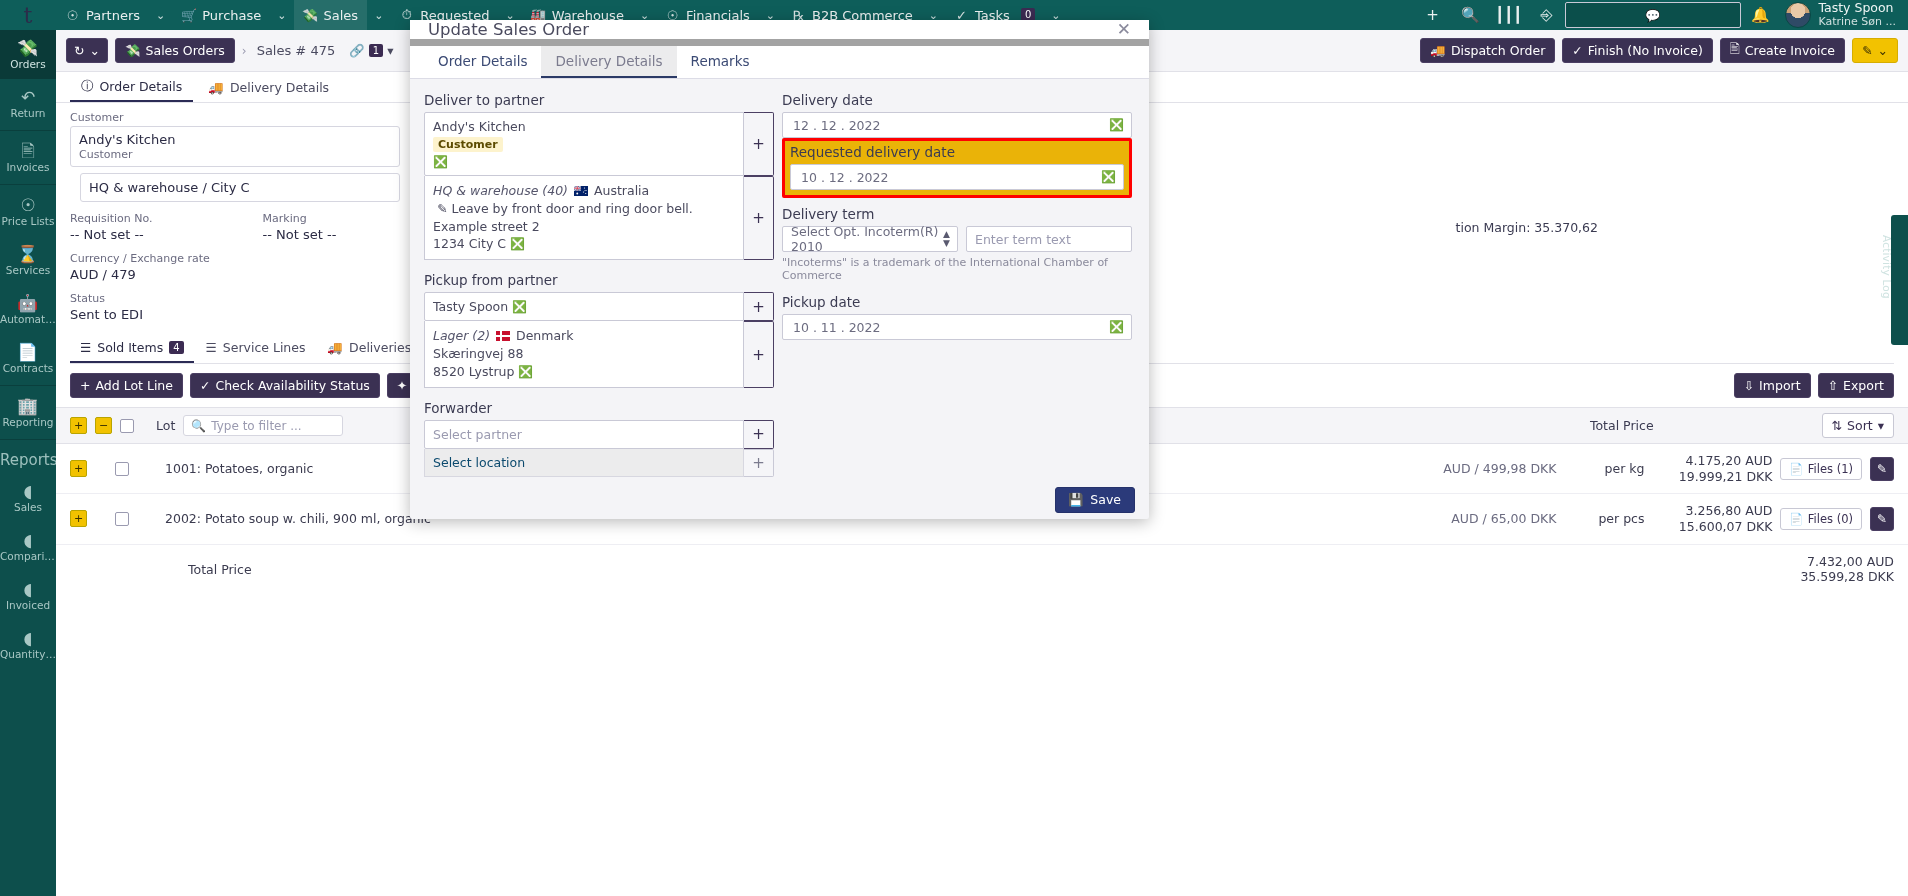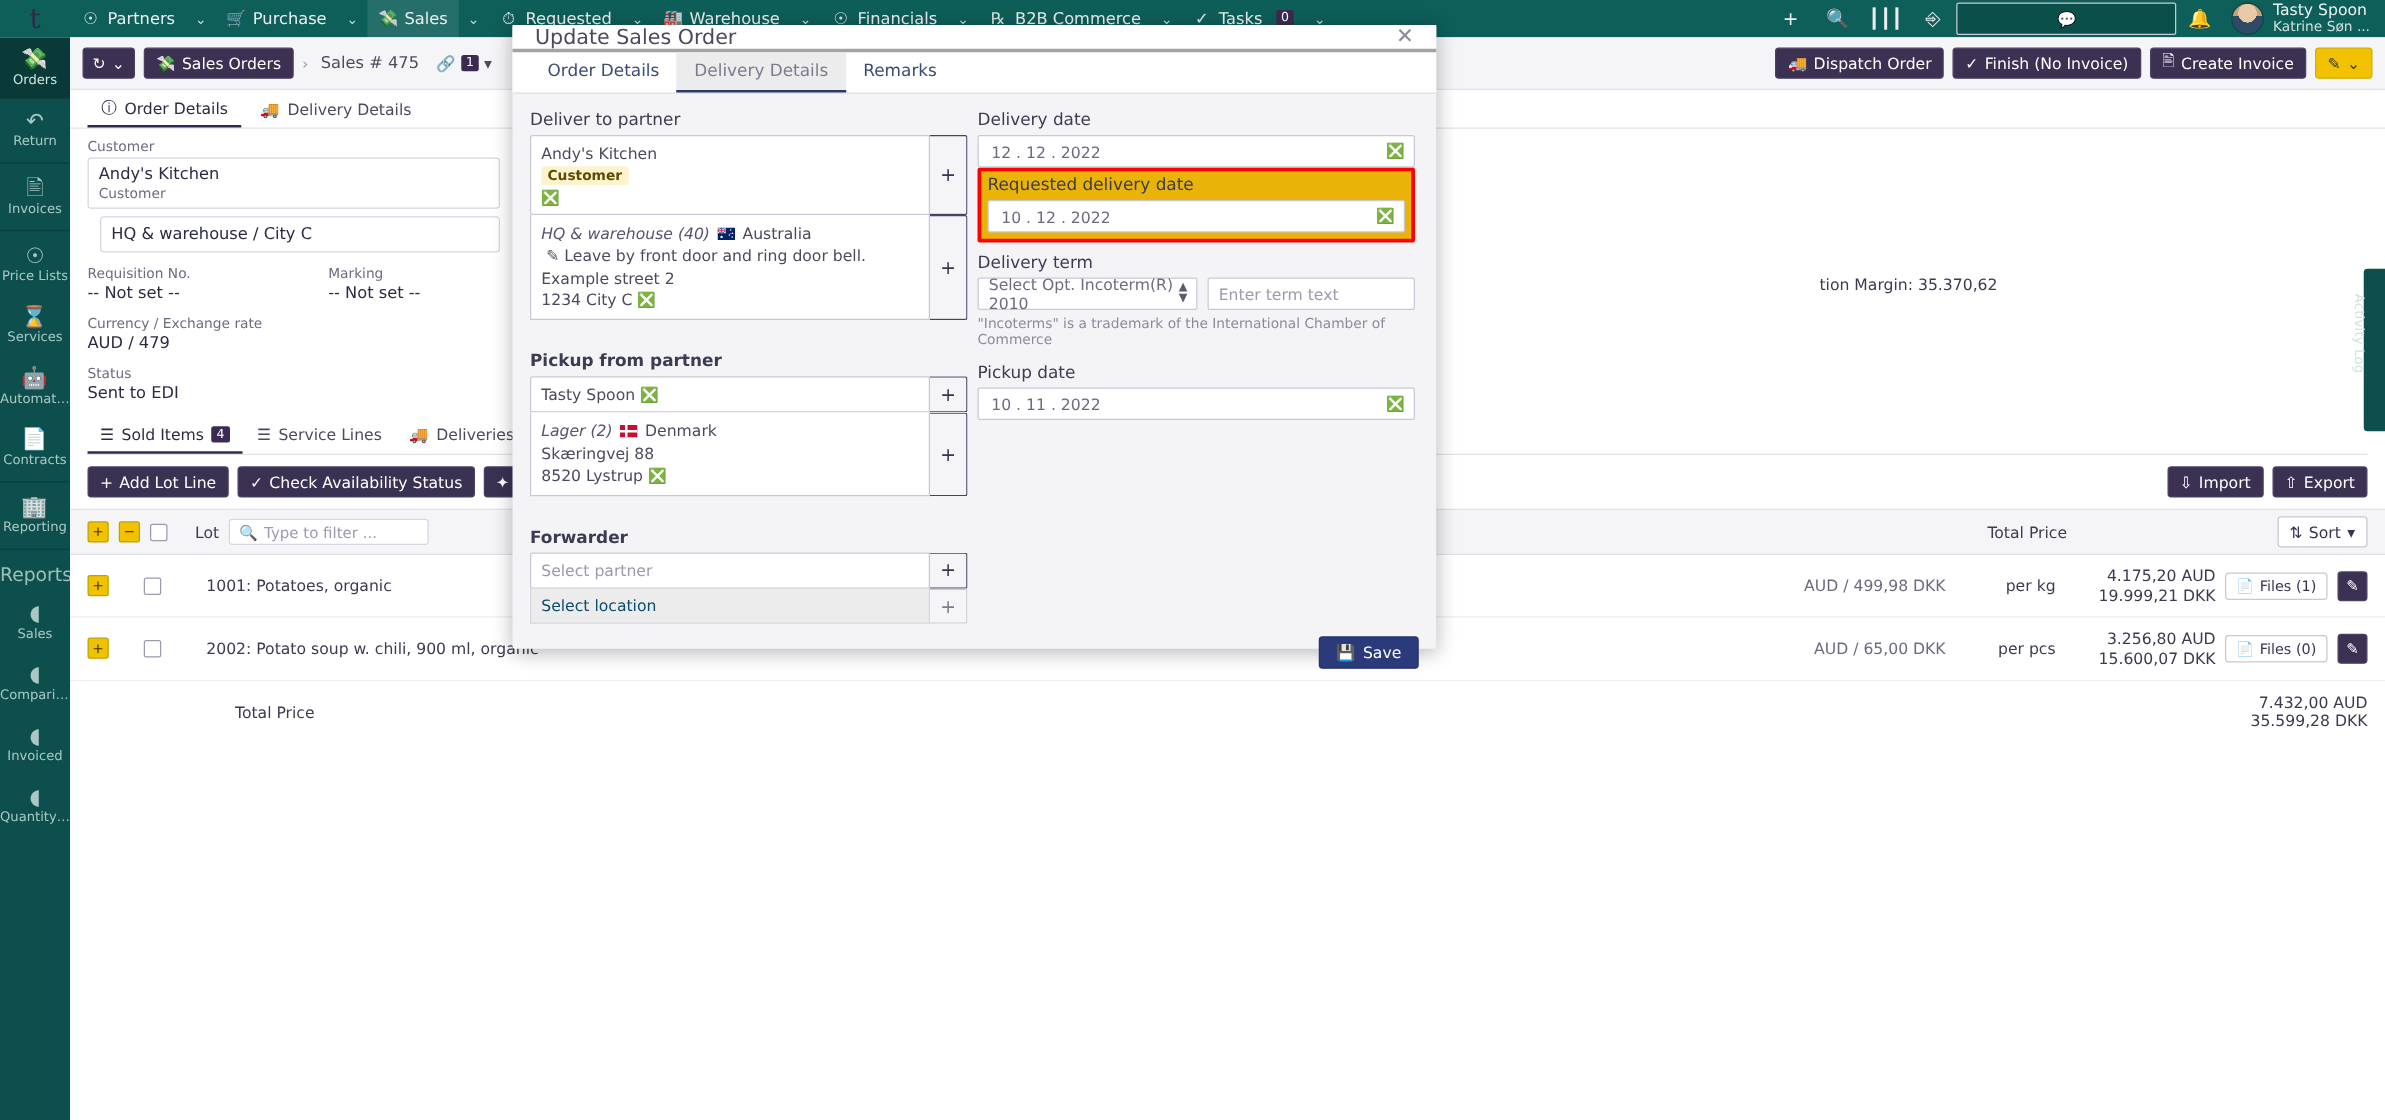--- a/index.html
+++ b/index.html
@@ -132,33 +132,33 @@
     white-space:nowrap; font-size:10.5px; letter-spacing:.2px;}
 
   
   .overlay{ position:absolute; inset:0; }
   .modal{
     position:absolute; left:410px; top:20px; width:739px; height:499px;
     background:#f4f4f7; box-shadow:0 3px 16px rgba(0,0,0,.28); border-radius:2px;
     display:flex; flex-direction:column;
   }
   .m-head{ height:46px; background:#fff; display:flex; align-items:center; padding:0 18px;
-     border-bottom:3px solid #a3a3a3;}
+     border-bottom:7px solid #a3a3a3;}
   .m-title{ font-size:16.5px; color:#4a4a5e; font-weight:400;}
   .m-x{ margin-left:auto; font-size:17px; color:#8a8a9c; cursor:pointer; line-height:1;}
   .m-tabs{ display:flex; align-items:flex-end; background:#fff; padding:0 14px;
      border-bottom:1px solid #dcdce6; height:34px;}
   .m-tab{ font-size:13.5px; color:#3b4a74; padding:7px 14px; cursor:pointer;
      border-bottom:2px solid transparent; }
   .m-tab.active{ background:#ececed; color:#7b7b8e; border-bottom-color:#2b3a66;}
   .m-body{ flex:1; display:flex; gap:8px; padding:13px 14px 0 14px; }
   .col{ width:350px; }
 
   .sec-lb{ font-size:13.5px; color:#3b3b52; margin:0 0 4px 0;}
-  .sec-lb.sp{ margin-top:25px;font-weight:bold;}
+  .sec-lb.sp{ margin-top:12px;}
 
   .inputrow{ display:flex; align-items:stretch; }
   .tokenbox{
     flex:1; border:1px solid #c9c9d6; border-radius:2px 0 0 2px; background:#fff;
     padding:6px 8px; min-height:30px; font-size:12.5px; color:#4a4a5e;
   }
   .tokenbox.grey{ background:#ececed; border-color:#d7d7e0; color:#0c4a6e;}
   .tokenbox.tall{ border-top:none; border-radius:0;}
   .plusbtn{
     width:30px; border:1px solid #4b3f63; border-left:none; background:#f5f5f8; color:#3b3153;

